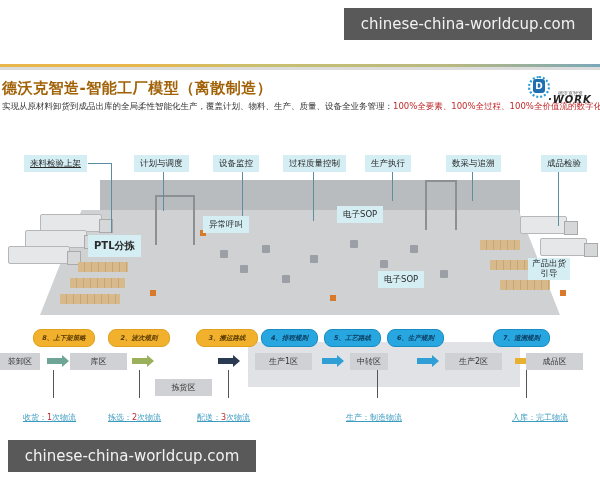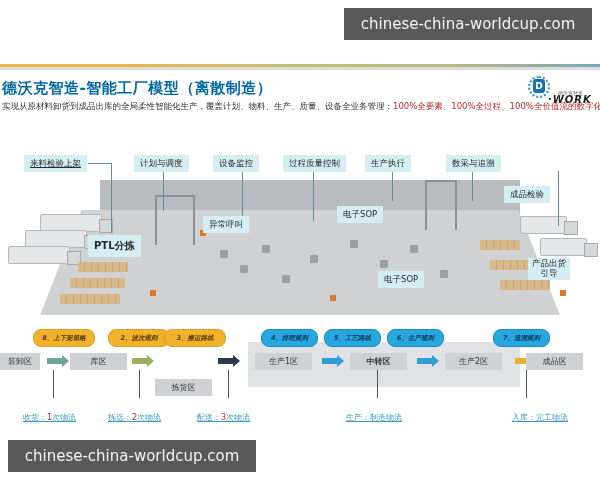--- a/index.html
+++ b/index.html
@@ -1,21 +1,21 @@
 <!DOCTYPE html>
 <html><head>
 <meta charset="utf-8">
 <style>
   html, body { margin:0; padding:0; }
   body { width:600px; height:480px; position:relative; background:#ffffff; overflow:hidden;
          font-family:"DejaVu Sans", sans-serif; }
   .topbar { position:absolute; left:0; top:64px; width:600px; height:3px;
     background:linear-gradient(90deg,#e8b64a 0%,#e8b64a 22%,#c8c070 45%,#b8b880 75%,#7aa8b8 100%); }
   .topbar2 { position:absolute; left:0; top:67px; width:600px; height:3px; background:#dcdcdc; }
-  .title { position:absolute; left:2px; top:79px; font-size:15px; font-weight:bold; color:#0369a1; letter-spacing:0.5px; }
+  .title { position:absolute; left:2px; top:79px; font-size:15px; font-weight:bold; color:#a16207; letter-spacing:0.5px; }
   .subtitle { position:absolute; left:2px; top:101px; font-size:8.5px; color:#333; white-space:nowrap; }
   .subtitle .red { color:#c0282a; }
   .logo { position:absolute; left:528px; top:76px; width:66px; height:24px; }
   .logo .ring { position:absolute; left:0; top:0; width:22px; height:22px; border-radius:50%;
      border:2px dotted #2a9ad6; box-sizing:border-box; }
   .logo .d { position:absolute; left:5px; top:3px; width:12px; height:14px; border-radius:3px;
      background:#1f6fb0; color:#fff; font-size:9px; font-weight:bold; text-align:center; line-height:14px; }
   .logo .word { position:absolute; left:20px; top:18px; font-size:10px; font-weight:bold; font-style:italic; color:#222; letter-spacing:1px; }
   .logo .tag { position:absolute; left:30px; top:14px; font-size:5px; color:#555; }
 
@@ -114,46 +114,46 @@
 <div class="vline" style="left:392px; top:171px; height:30px;"></div>
 <div class="vline" style="left:472px; top:171px; height:30px;"></div>
 <div class="vline" style="left:558px; top:171px; height:55px;"></div>
 
 <div class="callout" style="left:24px; top:155px;text-decoration:underline;">来料检验上架</div>
 <div class="callout" style="left:134px; top:155px;">计划与调度</div>
 <div class="callout" style="left:213px; top:155px;">设备监控</div>
 <div class="callout" style="left:283px; top:155px;">过程质量控制</div>
 <div class="callout" style="left:365px; top:155px;">生产执行</div>
 <div class="callout" style="left:446px; top:155px;">数采与追溯</div>
-<div class="callout" style="left:504px; top:155px;margin-top:31px;">成品检验</div>
+<div class="callout" style="left:541px; top:155px;">成品检验</div>
 <div class="callout" style="left:203px; top:216px;">异常呼叫</div>
 <div class="callout big" style="left:88px; top:235px;font-weight:bold;">PTL分拣</div>
 <div class="callout" style="left:337px; top:206px;">电子SOP</div>
 <div class="callout" style="left:378px; top:271px;">电子SOP</div>
 <div class="callout" style="left:528px; top:258px; width:34px; white-space:normal; line-height:10px; height:22px; padding:0 4px;">产品出货引导</div>
 
 <div class="prodbg"></div>
 
 <div class="pill o" style="left:33px; top:329px; width:60px;">8、上下架策略</div>
 <div class="pill o" style="left:108px; top:329px; width:60px;">2、波次规则</div>
-<div class="pill o" style="left:164px; top:329px; width:60px;">3、搬运路线</div>
+<div class="pill o" style="left:196px; top:329px; width:60px;">3、搬运路线</div>
 <div class="pill b" style="left:261px; top:329px; width:55px;">4、排程规则</div>
 <div class="pill b" style="left:324px; top:329px; width:55px;">5、工艺路线</div>
 <div class="pill b" style="left:387px; top:329px; width:55px;">6、生产规则</div>
 <div class="pill b" style="left:449px; top:329px; width:55px;margin-left:44px;">7、追溯规则</div>
 
 <div class="zone" style="left:0px; top:353px; width:40px;">装卸区</div>
 <div class="arrow" style="left:47px; top:358px; width:16px; background:#6fa596; border-color:#6fa596;"></div>
 <div class="zone" style="left:70px; top:353px; width:57px;">库区</div>
 <div class="arrow" style="left:132px; top:358px; width:16px; background:#9ab05a; border-color:#9ab05a;"></div>
 <div class="zone" style="left:155px; top:353px; width:57px;margin-top:26px;">拣货区</div>
 <div class="arrow" style="left:218px; top:358px; width:16px; background:#2a3a52; border-color:#2a3a52;"></div>
 <div class="zone" style="left:255px; top:353px; width:57px;">生产1区</div>
 <div class="arrow" style="left:322px; top:358px; width:16px; background:#2f9fd6; border-color:#2f9fd6;"></div>
-<div class="zone" style="left:350px; top:353px; width:57px;font-weight:bold;">中转区</div>
+<div class="zone" style="left:350px; top:353px; width:38px;">中转区</div>
 <div class="arrow" style="left:417px; top:358px; width:16px; background:#2f9fd6; border-color:#2f9fd6;"></div>
 <div class="zone" style="left:445px; top:353px; width:57px;">生产2区</div>
 <div class="arrow" style="left:515px; top:358px; width:14px; background:#e8b030; border-color:#e8b030;"></div>
 <div class="zone" style="left:526px; top:353px; width:57px;">成品区</div>
 
 <div class="stem" style="left:53px; top:370px; height:28px;"></div>
 <div class="stem" style="left:139px; top:370px; height:28px;"></div>
 <div class="stem" style="left:228px; top:370px; height:28px;"></div>
 <div class="stem" style="left:377px; top:370px; height:28px;"></div>
 <div class="stem" style="left:526px; top:370px; height:28px;"></div>

